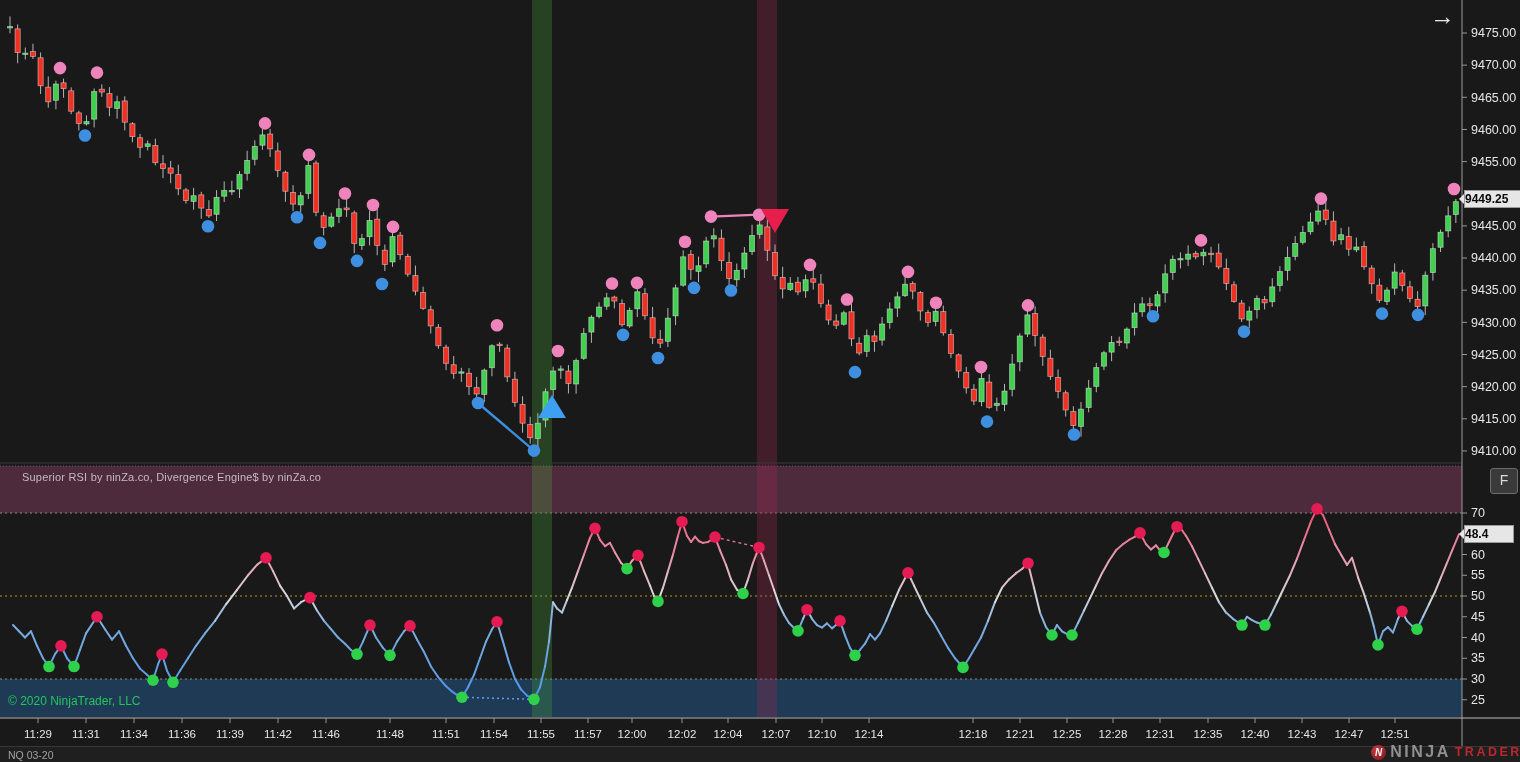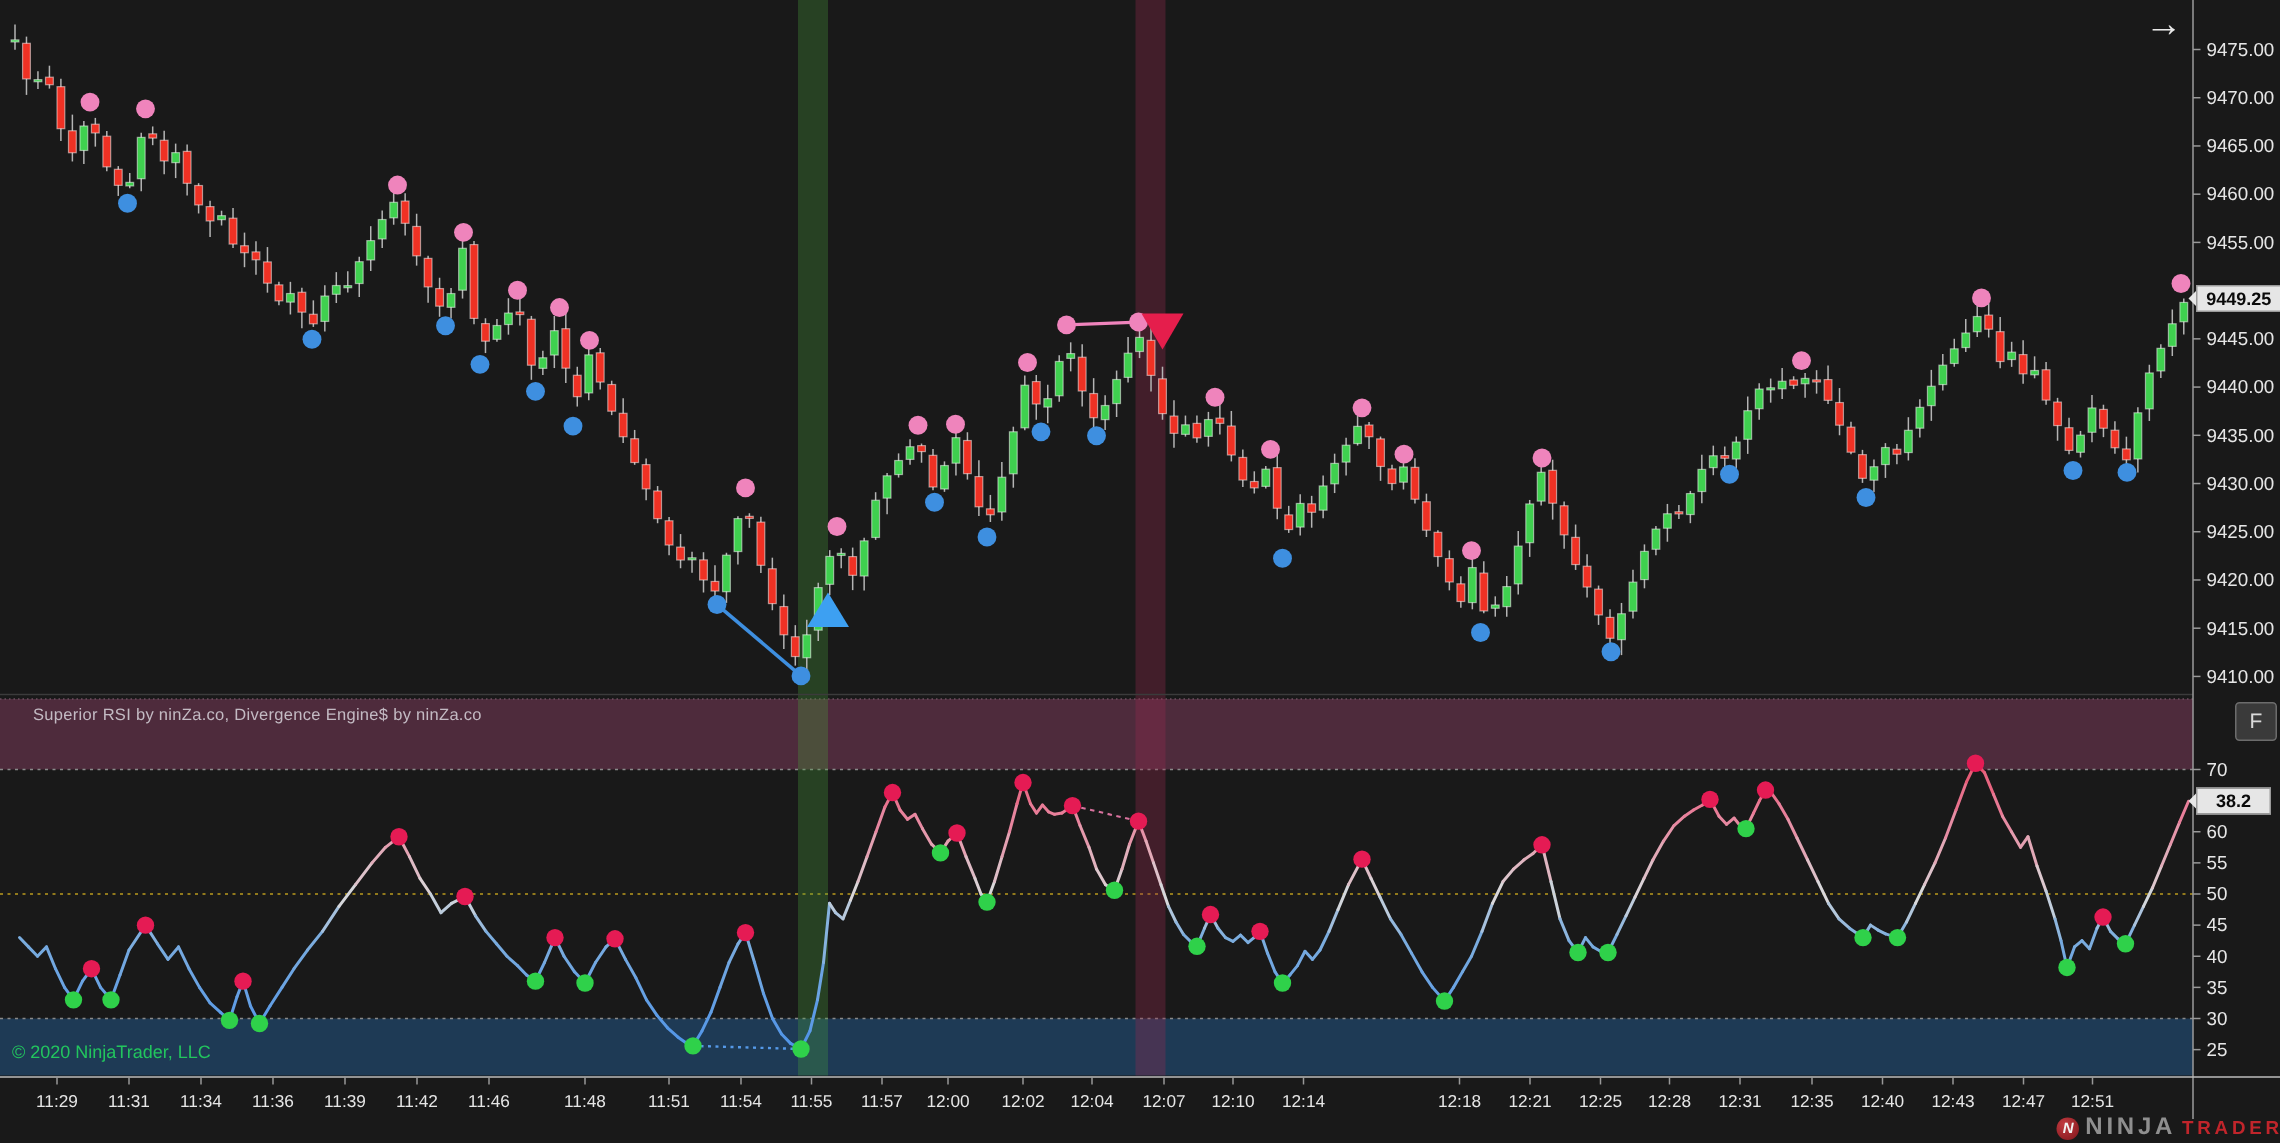--- a/index.html
+++ b/index.html
@@ -5,21 +5,21 @@
   html,body{margin:0;padding:0;background:#000;}
   .root{position:relative;width:1520px;height:762px;background:#191919;overflow:hidden;
         font-family:"Liberation Sans",sans-serif;padding-left:17px;}
   #chart-svg{position:absolute;left:0;top:0;}
   .overlay{position:absolute;z-index:5;}
   .rsi-label{left:6px;top:471px;font-size:11px;color:#c3bac3;letter-spacing:.2px;margin-left:16px;}
   .copyright{left:8px;top:694px;font-size:12px;color:#22c55e;}
   .scroll-arrow{left:1430px;top:2px;font-size:25px;color:#e9e9e9;cursor:pointer;}
   .f-button{left:1490px;top:468px;width:26px;height:24px;background:#3a3a3a;border:1px solid #6c6c6c;
             border-radius:3px;color:#d9d9d9;font-size:14px;text-align:center;line-height:23px;cursor:pointer;}
-  .badge{background:#e6e6e6;color:#0a0a0a;font-size:12px;line-height:16px;text-align:center;
+  .badge{background:#e6e6e6;color:#0a0a0a;font-size:12px;line-height:16px;text-align:left;
          border:1px solid #9a9a9a;z-index:6;}
   .badge:before{content:"";position:absolute;left:-6px;top:3px;border:5px solid transparent;
                 border-right-color:#e6e6e6;border-left-width:0;}
   .price-badge{left:1464px;top:190px;width:55px;height:16px;font-weight:bold;}
   .rsi-badge{left:1464px;top:525px;width:48px;height:16px;font-weight:bold;}
   .tab-bar{left:0;top:746px;width:1520px;height:16px;background:#1f1f1f;border-top:1px solid #383838;}
   .tab-label{position:absolute;left:8px;top:1px;font-size:10.5px;color:#a2a2a2;line-height:14px;}
   .logo{right:6px;bottom:1px;display:flex;align-items:center;gap:4px;z-index:7;}
   .logo-circle{width:15px;height:15px;border-radius:50%;background:radial-gradient(circle at 35% 30%,#c23a40,#7e161b);
                color:#f2f2f2;font-size:10px;font-weight:bold;text-align:center;line-height:15px;font-style:italic;}
@@ -879,22 +879,25 @@
         <line x1="1395" y1="718" x2="1395" y2="723" stroke="#999"></line>
         <text x="1395" y="738" fill="#e6e6e6" font-size="11.5" text-anchor="middle" font-family="Liberation Sans, sans-serif">12:51</text>
       </g>
     </svg>
 
   <div class="overlay rsi-label">Superior RSI by ninZa.co, Divergence Engine$ by ninZa.co</div>
   <div class="overlay copyright">© 2020 NinjaTrader, LLC</div>
   <div class="overlay scroll-arrow">→</div>
   <div class="overlay f-button">F</div>
   <div class="overlay badge price-badge">9449.25</div>
-  <div class="overlay badge rsi-badge">38.2</div>
+  <div class="overlay badge rsi-badge">48.4</div>
 
+  <div class="overlay tab-bar">
+    <div class="tab-label">NQ 03-20</div>
+  </div>
 
   <div class="overlay logo">
     <span class="logo-circle">N</span>
     <span class="logo-ninja">NINJA</span>
       <span class="logo-trader">TRADER</span>
     <span class="logo-reg">®</span>
   </div>
 </div>
 
 </body></html>

